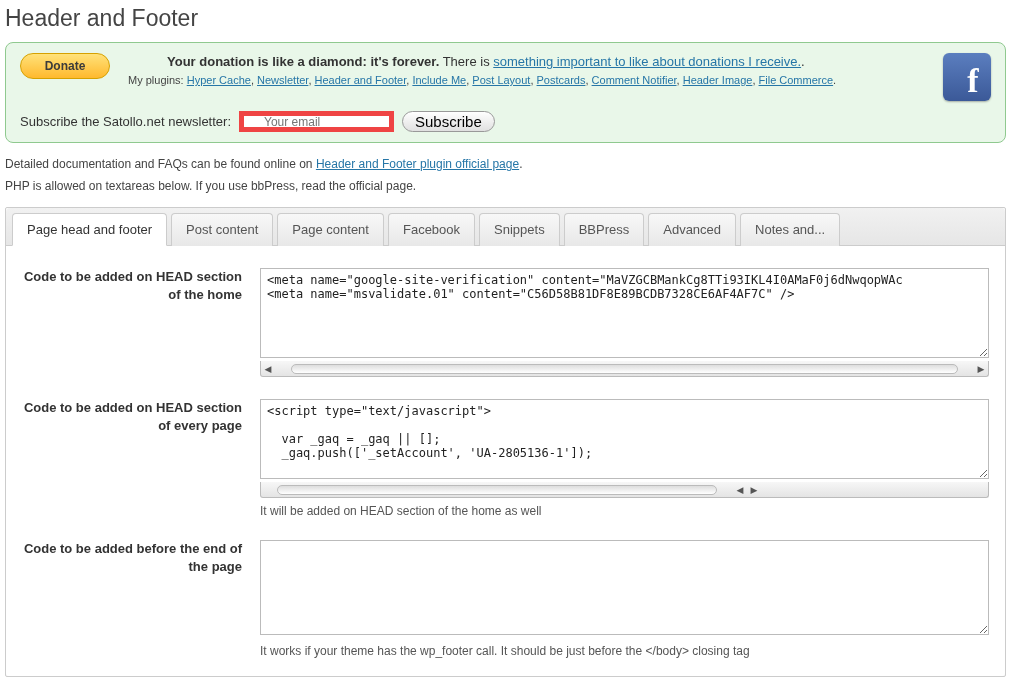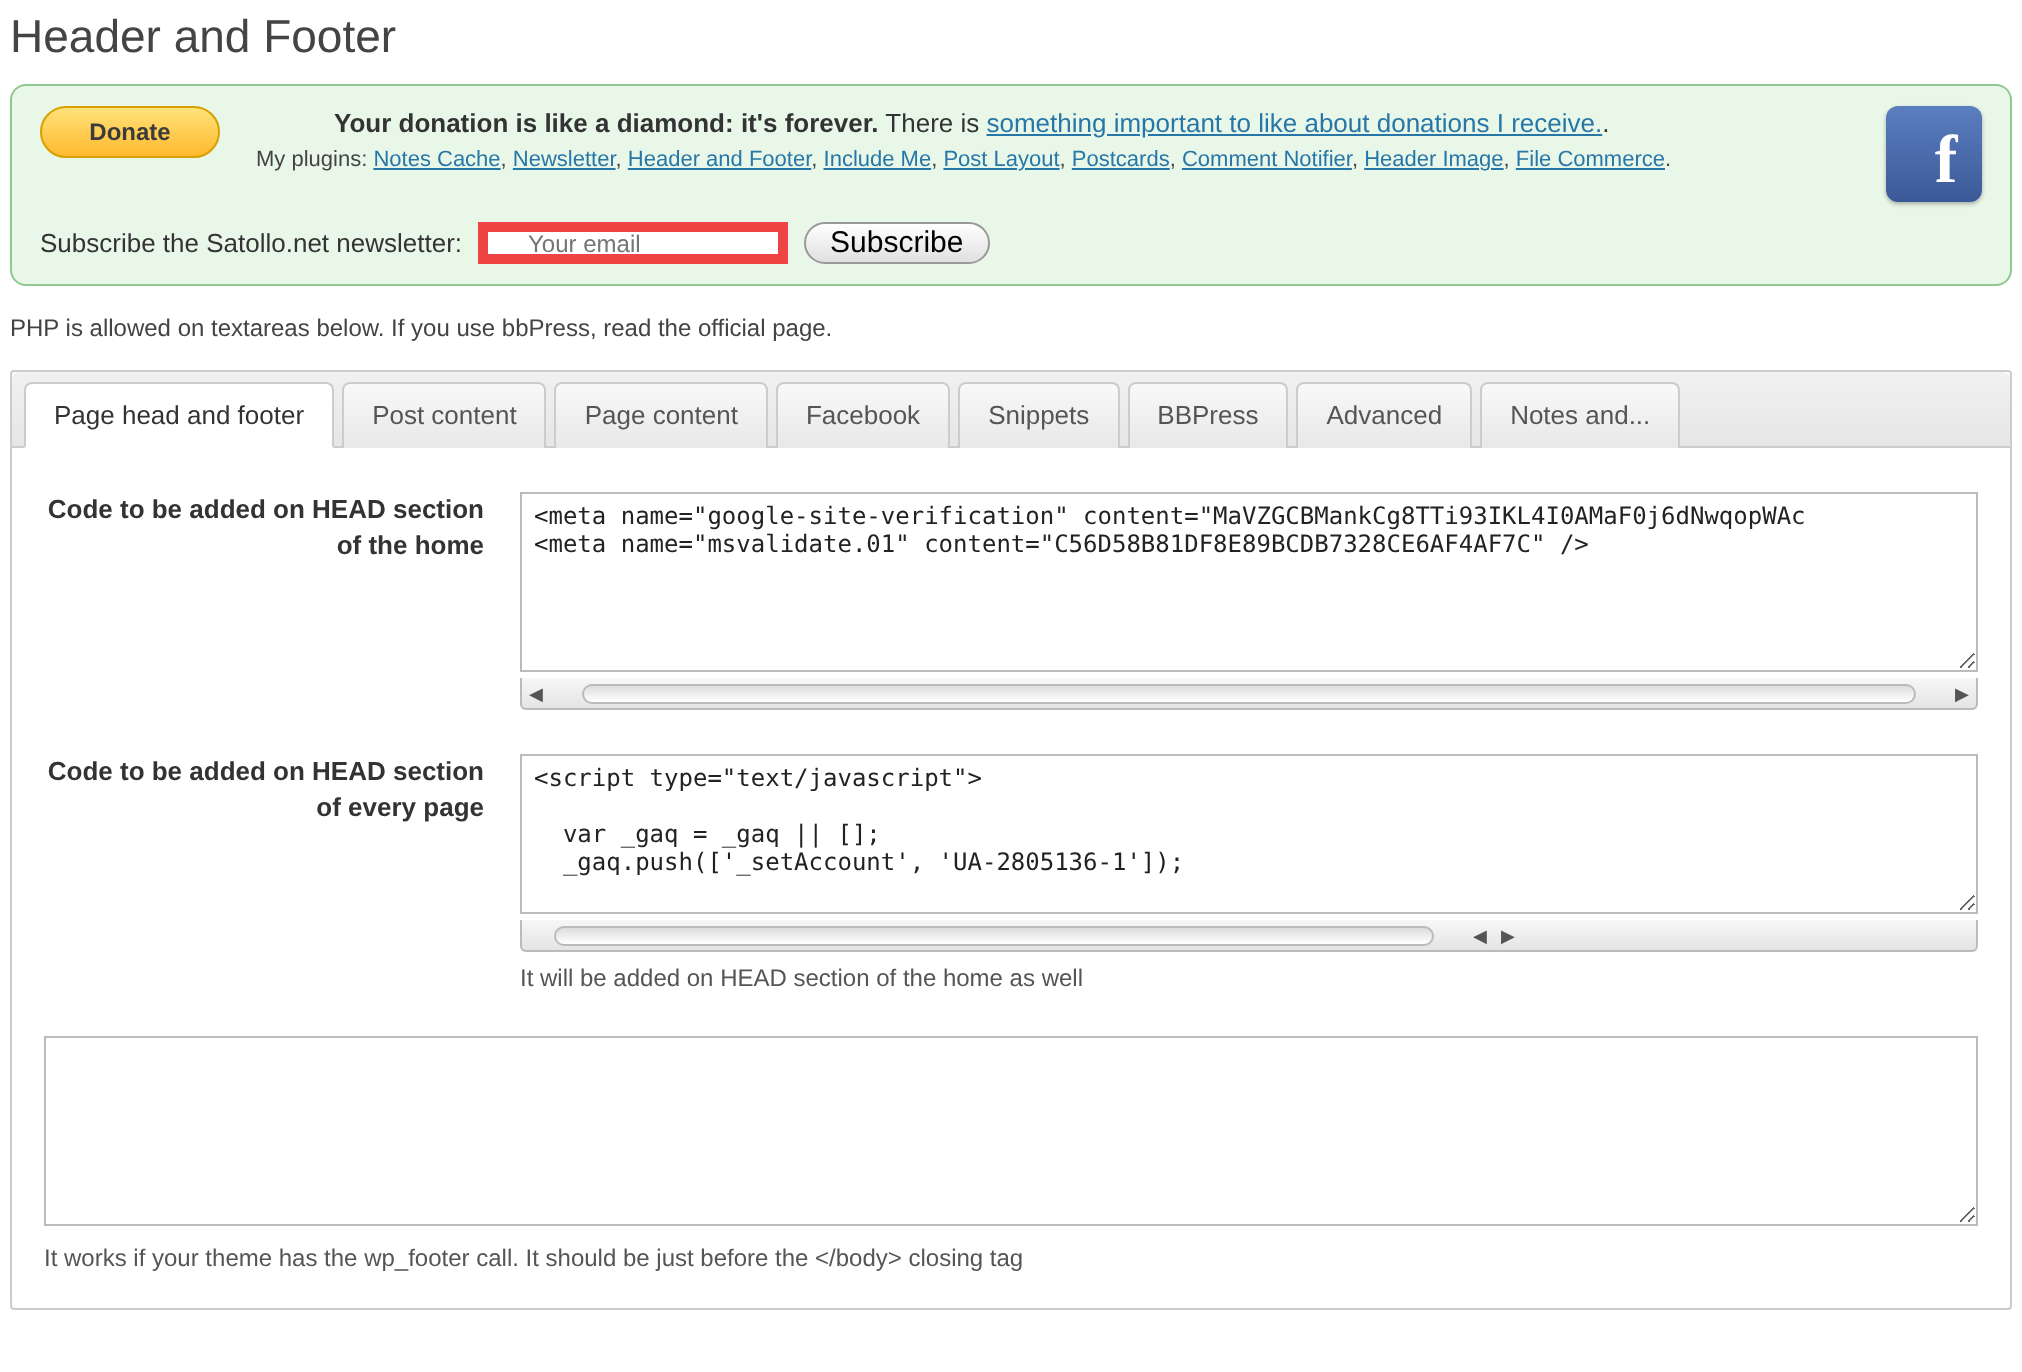--- a/index.html
+++ b/index.html
@@ -50,35 +50,36 @@
 <h1 class="page-title">Header and Footer</h1>
 
 <div class="donation-box">
   <div class="donation-top">
     <button class="donate-btn">Donate</button>
     <div class="donate-text">
       <div class="lead">
         <b>Your donation is like a diamond: it's forever.</b><span> There is </span><a href="#">something important to like about donations I receive.</a><span>.</span>
       </div>
       <div class="plugins">
-        <span>My plugins: </span><span id="plugin-links"><a href="#">Notes Cache</a>, <a href="#">Newsletter</a>, <a href="#">Header and Footer</a>, <a href="#">Include Me</a>, <a href="#">Post Layout</a>, <a href="#">Postcards</a>, <a href="#">Comment Notifier</a>, <a href="#">Header Image</a>, <a href="#">File Commerce</a></span>.
+        <span>My plugins: </span><span id="plugin-links"><a href="#">Hyper Cache</a>, <a href="#">Newsletter</a>, <a href="#">Header and Footer</a>, <a href="#">Include Me</a>, <a href="#">Post Layout</a>, <a href="#">Postcards</a>, <a href="#">Comment Notifier</a>, <a href="#">Header Image</a>, <a href="#">File Commerce</a></span>.
       </div>
     </div>
     <div class="fb-icon">
         <span>f</span>
       </div>
   </div>
   <div class="subscribe-row">
     <span>Subscribe the Satollo.net newsletter:</span>
     <input class="subscribe-input" placeholder="Your email" style="">
     <button class="subscribe-btn">Subscribe</button>
   </div>
 </div>
 
 <div class="intro">
+  <p><span>Detailed documentation and FAQs can be found online on </span><a href="#">Header and Footer plugin official page</a><span>.</span></p>
   <p>PHP is allowed on textareas below. If you use bbPress, read the official page.</p>
 </div>
 
 <div class="tab-wrap">
   <div class="tab-nav" id="tab-nav">
       <div class="tab active">Page head and footer</div>
       <div class="tab">Post content</div>
       <div class="tab">Page content</div>
       <div class="tab">Facebook</div>
       <div class="tab">Snippets</div>
@@ -110,19 +111,20 @@
         <div class="hscroll short">
             <div class="track"></div>
             <span class="arrow">◀</span>
             <span class="arrow">▶</span>
           </div>
         <div class="help-text">It will be added on HEAD section of the home as well</div>
       </div>
     </div>
 
     <div class="field-row" style="margin-bottom:4px">
+      <div class="field-label">Code to be added before the end of the page</div>
       <div class="field-input">
         <textarea class="code-area short" style=""></textarea>
         <div class="help-text">It works if your theme has the wp_footer call. It should be just before the &lt;/body&gt; closing tag</div>
       </div>
     </div>
   </div>
 </div>
 
 </body></html>

